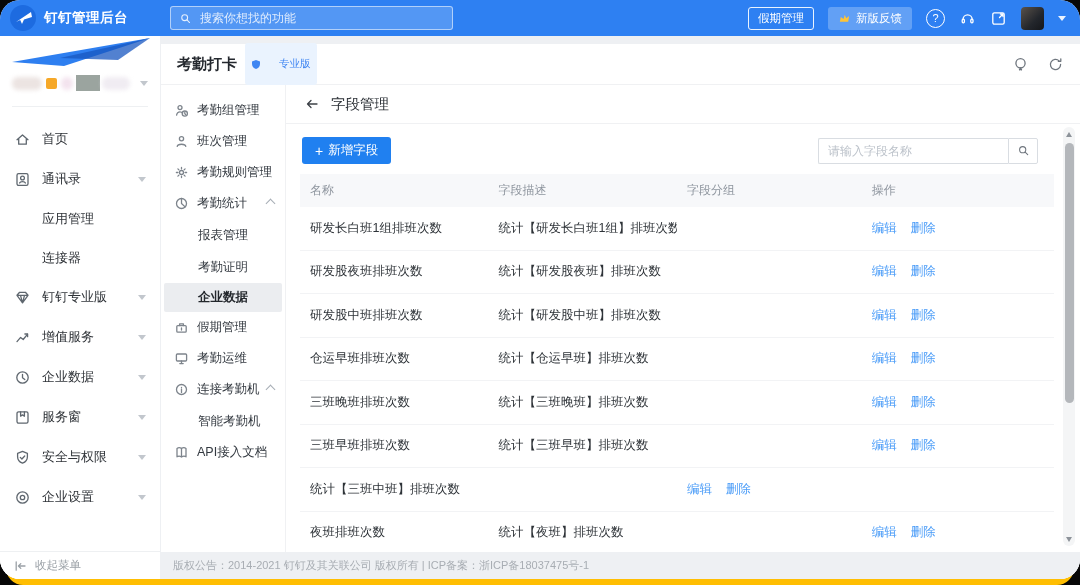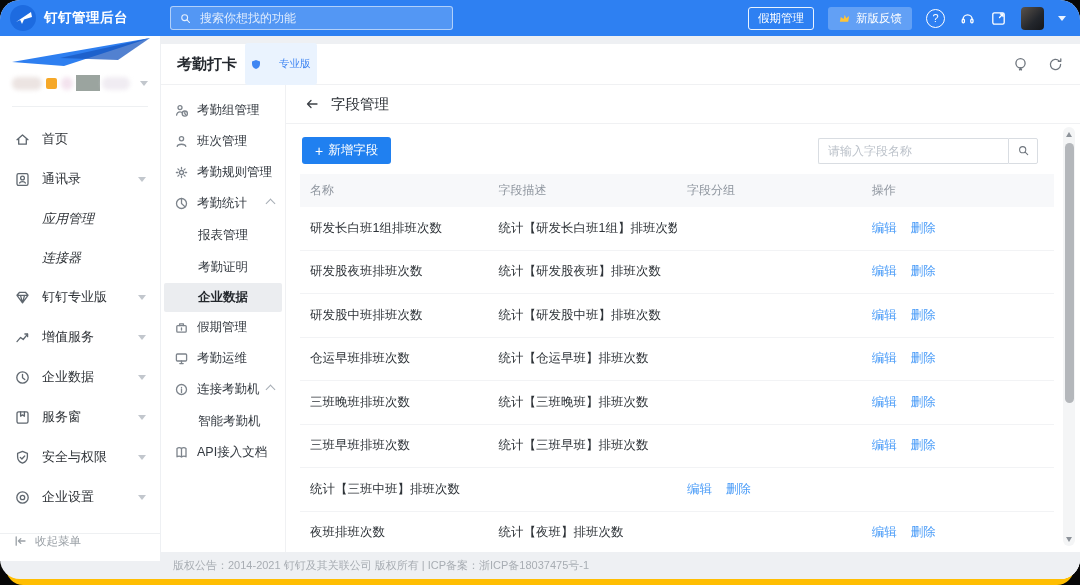--- a/index.html
+++ b/index.html
@@ -27,40 +27,40 @@
   .tb-right{margin-left:auto;display:flex;align-items:center;gap:14px;padding-right:14px;}
   .btn-old{height:21px;line-height:21px;padding:0 9px;border:1px solid rgba(255,255,255,.9);border-radius:3px;color:#fff;font-size:11.5px;cursor:pointer;}
   .btn-feedback{height:23px;padding:0 10px;border-radius:3px;background:rgba(255,255,255,.25);color:#fff;font-size:11.5px;display:flex;align-items:center;gap:5px;cursor:pointer;}
   .crown{width:13px;height:13px;}
   .help-circle{width:17px;height:17px;border:1.3px solid #fff;border-radius:50%;color:#fff;font-size:11px;display:flex;align-items:center;justify-content:center;cursor:pointer;}
   .tb-ic{width:17px;height:17px;color:#fff;cursor:pointer;}
   .avatar{width:23px;height:23px;border-radius:4px;background:linear-gradient(135deg,#5a524a 0%,#23262c 60%,#14161a 100%);cursor:pointer;}
   .tb-caret{width:0;height:0;border-left:4px solid transparent;border-right:4px solid transparent;border-top:5px solid rgba(255,255,255,.9);cursor:pointer;}
 
   
-  .sidebar{position:absolute;left:0;top:36px;bottom:18px;width:160px;background:#fff;z-index:2;}
+  .sidebar{position:absolute;left:0;top:36px;bottom:0;width:160px;background:#fff;z-index:2;}
   .org-logo-strip{position:relative;height:30px;overflow:hidden;}
   .org-row{height:34px;display:flex;align-items:center;padding:0 12px;position:relative;cursor:pointer;}
   .blurblob{height:13px;border-radius:6px;filter:blur(2px);}
   .b1{width:30px;background:#ece4e2;}
   .vbadge{width:11px;height:11px;border-radius:2px;background:#f6a828;margin:0 4px;flex:0 0 11px;}
   .b2{width:12px;background:#f3e3ee;margin-right:3px;}
   .grayrect{width:24px;height:16px;background:#9ba49f;flex:0 0 24px;}
   .b3{width:28px;background:#f0ecf2;margin-left:2px;}
   .caret-dn{width:0;height:0;border-left:4px solid transparent;border-right:4px solid transparent;border-top:5px solid #c2c7cd;}
   .org-row .caret-dn{margin-left:auto;}
   .sb-divider{height:1px;background:#eef0f2;margin:6px 12px 0 12px;}
   .nav{padding-top:12px;}
   .nav-item{height:40px;display:flex;align-items:center;padding:0 14px;font-size:13px;color:#2f3338;cursor:pointer;}
   .nav-item .nav-ic{width:17px;height:17px;flex:0 0 17px;color:#5f676f;margin-right:11px;}
   .nav-item .caret-dn,.nav-item .caret-up{margin-left:auto;}
   .caret-up{width:0;height:0;border-left:4px solid transparent;border-right:4px solid transparent;border-bottom:5px solid #c2c7cd;}
-  .nav-child{height:39px;display:flex;align-items:center;padding-left:42px;font-size:13px;color:#2f3338;cursor:pointer;font-style:italic;}
+  .nav-child{height:39px;display:flex;align-items:center;padding-left:42px;font-size:13px;color:#2f3338;cursor:pointer;}
   .collapse-row{position:absolute;left:0;right:0;bottom:0;height:27px;border-top:1px solid #eef0f2;background:#fff;
-    display:flex;align-items:flex-start;gap:8px;padding:0 13px;font-size:11.5px;color:#9aa0a6;cursor:pointer;}
+    display:flex;align-items:center;gap:8px;padding:0 13px;font-size:11.5px;color:#9aa0a6;cursor:pointer;}
   .collapse-row .nav-ic{width:14px;height:14px;color:#9aa0a6;}
 
   
   .main{position:absolute;left:161px;right:0;top:36px;bottom:0;display:flex;flex-direction:column;background:#eef0f3;}
   .gap8{height:8px;flex:0 0 8px;}
   .appbar{height:40px;flex:0 0 40px;background:#fff;display:flex;align-items:center;padding:0 16px;border-bottom:1px solid #f0f1f3;}
   .app-title{font-size:15px;font-weight:bold;color:#24282e;}
   .pro-badge{margin-left:8px;display:flex;align-items:center;gap:18px;background:#eaf3fe;border-radius:3px;padding:14px 6px;color:#3f86f2;font-size:10.5px;}
   .shield-ic{width:10px;height:11px;color:#3f86f2;}
   .appbar-icons{margin-left:auto;display:flex;gap:18px;}

